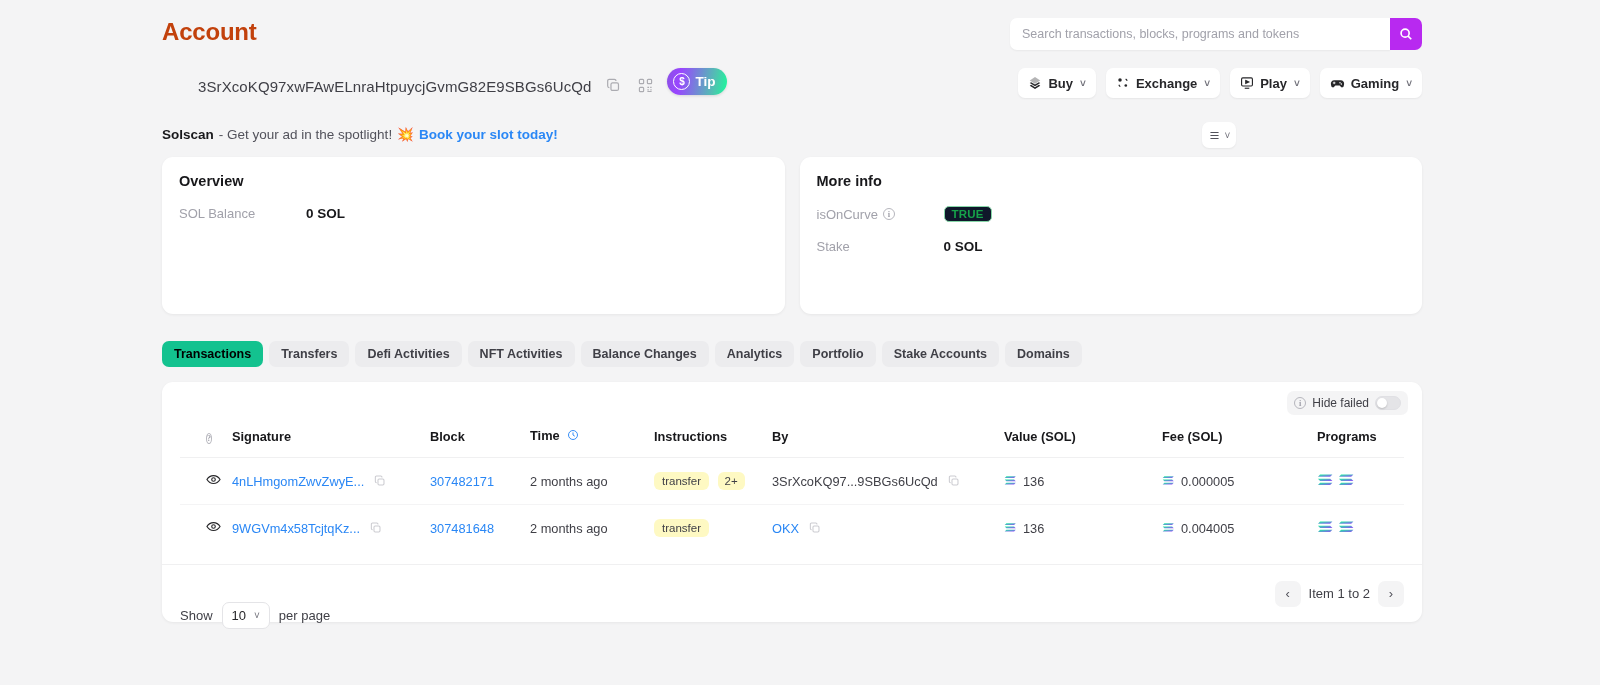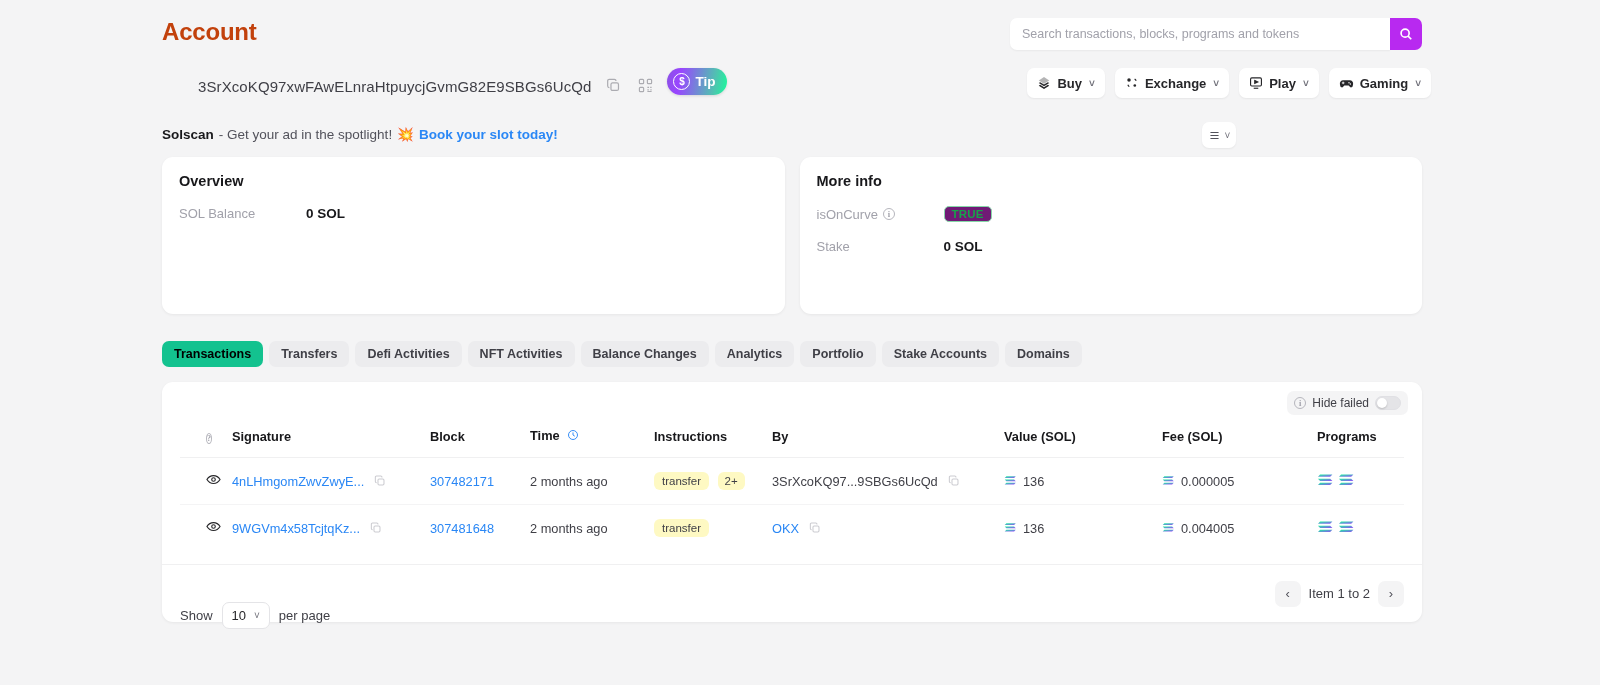--- a/index.html
+++ b/index.html
@@ -54,21 +54,21 @@
     font-family: "Liberation Sans", sans-serif;
     box-shadow: 0 1px 2px rgba(0,0,0,.05);
   }
   .search-input::placeholder { color: #a1a1aa; }
   .search-btn {
     width: 32px; background: #b829f0; border: none; border-radius: 0 7px 7px 0;
     display: flex; align-items: center; justify-content: center; cursor: pointer;
   }
 
   .nav-btns {
-    position: absolute; right: 169px; top: 68px;
+    position: absolute; right: 178px; top: 68px;
     display: flex; gap: 10px;
   }
   .nav-btn {
     background: #fff; border-radius: 7px; height: 30px;
     padding: 0 10px; display: flex; align-items: center; gap: 6px;
     font-size: 13px; font-weight: 600; color: #27272a; cursor: pointer;
     box-shadow: 0 1px 2px rgba(0,0,0,.06);
   }
   .chev { font-size: 10px; color: #71717a; margin-left: 1px; }
 
@@ -100,21 +100,21 @@
     position: relative;
   }
   .card-title { font-size: 14.5px; font-weight: 700; color: #18181b; }
   .kv { display: flex; align-items: center; margin-top: 17px; }
   .kv-label {
     width: 127px; font-size: 13px; color: #a1a1aa;
     display: flex; align-items: center; gap: 5px;
   }
   .kv-value { font-size: 13.5px; font-weight: 700; color: #18181b; }
   .badge-true {
-    display: inline-block; border: 1px solid #86d7a8; background: #701a75;
+    display: inline-block; border: 1px solid #86d7a8; background: #0f172a;
     color: #16a34a; border-radius: 5px; padding: 1px 7px;
     font-size: 11.5px; font-weight: 600; letter-spacing: .2px;
   }
   .info-i {
     width: 12px; height: 12px; border-radius: 50%; border: 1px solid #b6b6bd;
     color: #a1a1aa; font-size: 8.5px; line-height: 10px; text-align: center;
     font-weight: 700; font-family: "Liberation Serif", serif;
   }
   .edit-pencil {
     position: absolute; right: 16px; top: 16px; cursor: pointer;

